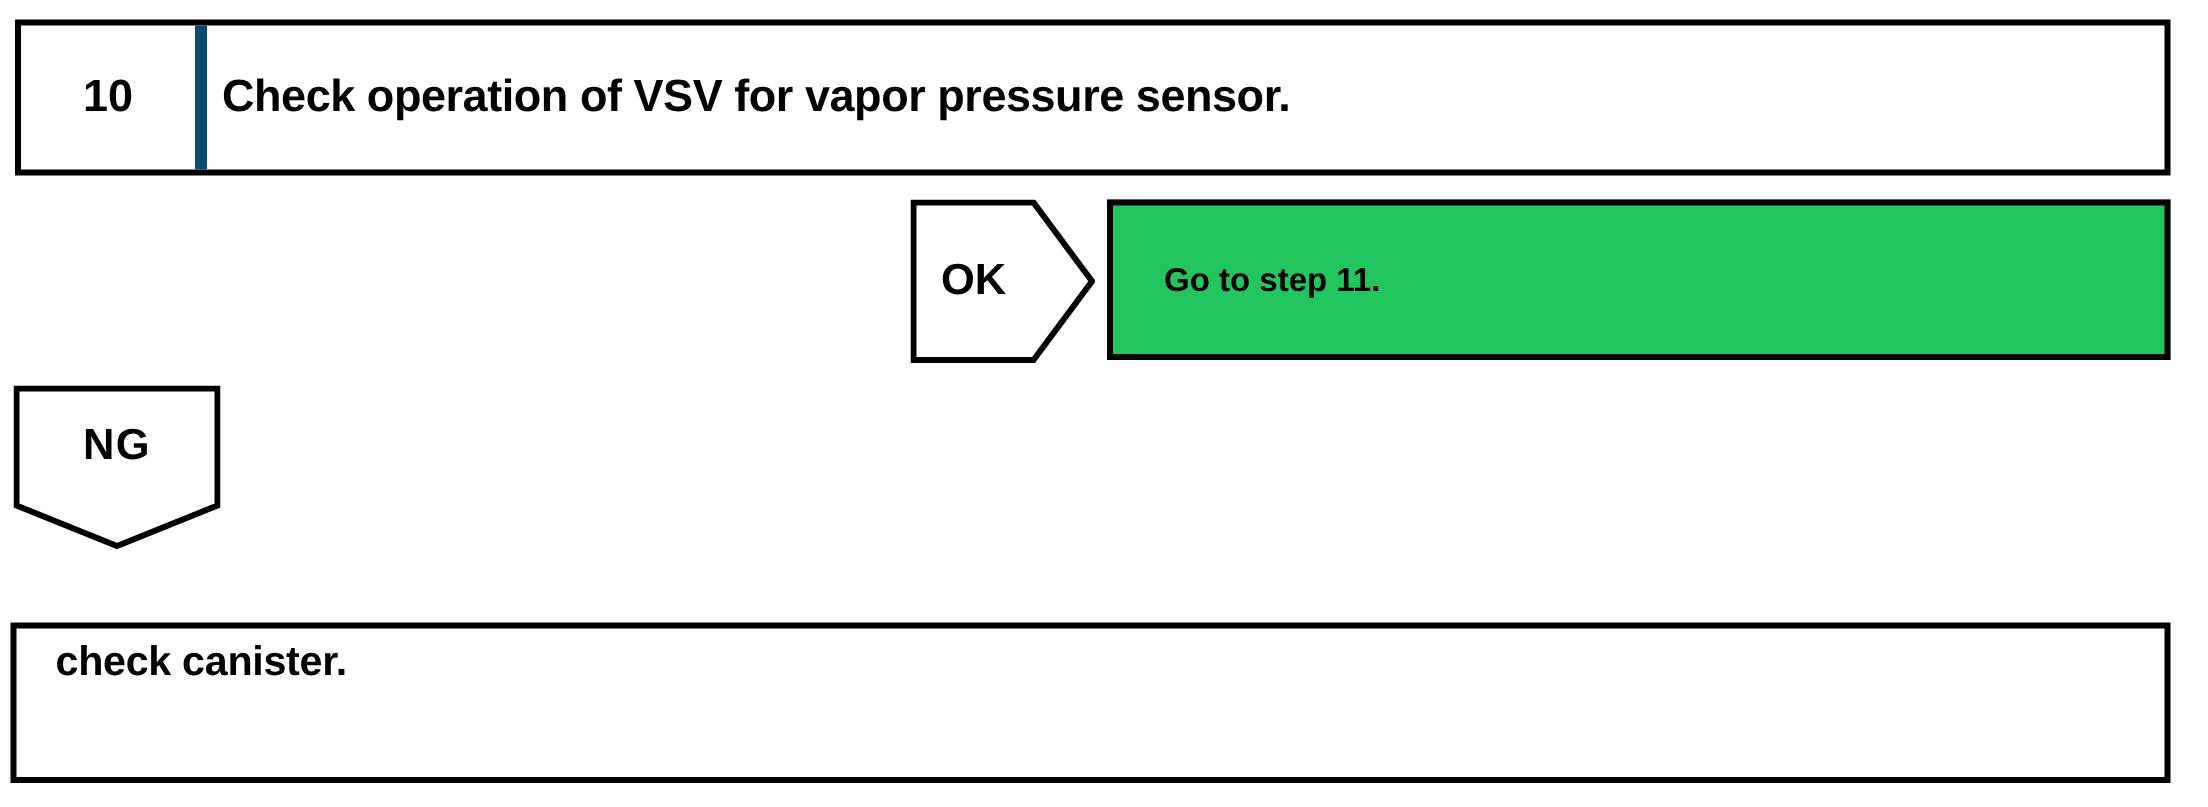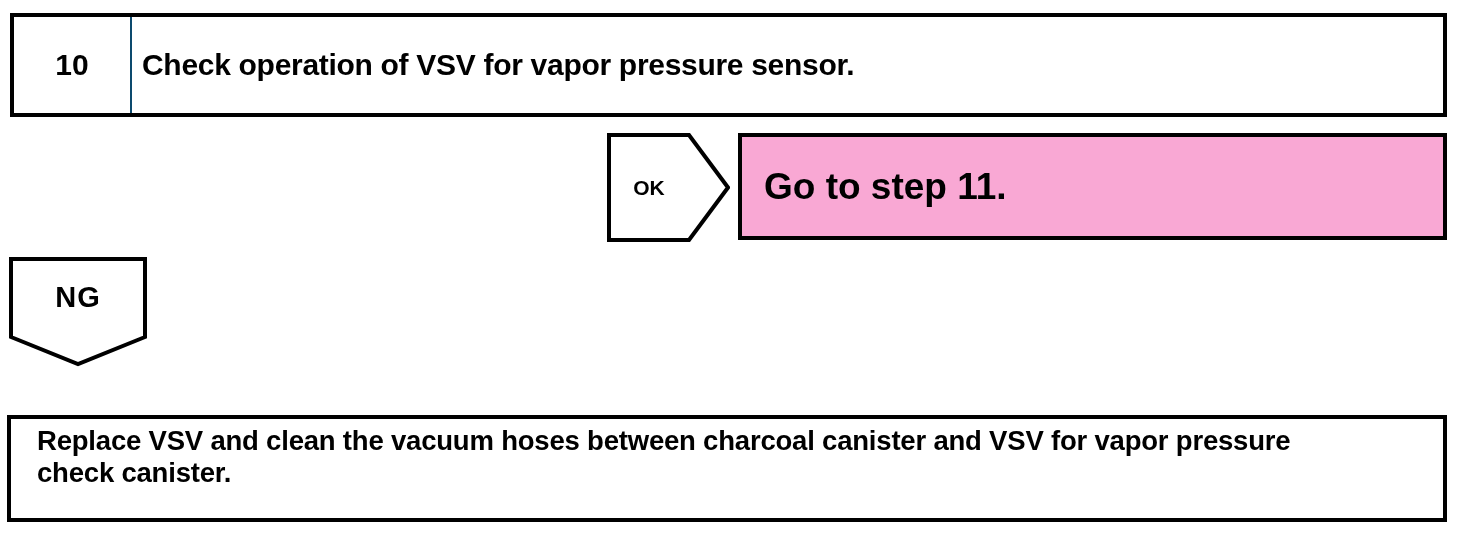--- a/index.html
+++ b/index.html
@@ -22,21 +22,21 @@
   
   #step-box {
     left: 10px; top: 13px;
     width: 1437px; height: 104px;
     border: 4px solid #000;
     display: flex;
     background: #fff;
   }
   #step-number-cell {
     width: 116px;
-    border-right: 2px solid #0c4a6e;
+    border-right: 8px solid #0c4a6e;
     display: flex; align-items: center; justify-content: center;
     font-size: 30px;
   }
   #step-title-cell {
     flex: 1;
     display: flex; align-items: center;
     padding-left: 10px;
     font-size: 30px;
     letter-spacing: -0.3px;
   }
@@ -44,32 +44,32 @@
   
   #ok-connector {
     left: 607px; top: 133px;
     width: 123px; height: 109px;
   }
   #ok-connector svg { display: block; }
   #ok-connector .shape-label {
     position: absolute; left: 0; top: 0;
     width: 84px; height: 109px;
     display: flex; align-items: center; justify-content: center;
-    font-size: 21px;
+    font-size: 29px;
   }
 
   
   #ok-action-box {
     left: 738px; top: 133px;
     width: 709px; height: 107px;
     border: 4px solid #000;
     display: flex; align-items: center;
-    padding-left: 22px;
-    font-size: 37px;
-    background: #f9a8d4;
+    padding-left: 34px;
+    font-size: 22px;
+    background: #22c55e;
   }
 
   
   #ng-connector {
     left: 9px; top: 257px;
     width: 139px; height: 110px;
   }
   #ng-connector svg { display: block; }
   #ng-connector .shape-label {
     position: absolute; left: 0; top: 0;
@@ -116,17 +116,16 @@
   </div>
 
   <div class="abs" id="ng-connector">
     <svg width="138" height="110" viewBox="0 0 138 110">
       <polygon points="2,2 136,2 136,80 69,107 2,80"></polygon>
     </svg>
     <div class="shape-label">NG</div>
   </div>
 
   <div class="abs" id="ng-action-box">
-    <div class="action-line">Replace VSV and clean the vacuum hoses between charcoal canister and VSV for vapor pressure</div>
     <div class="action-line">check canister.</div>
   </div>
 
 </div>
 
 </body></html>

